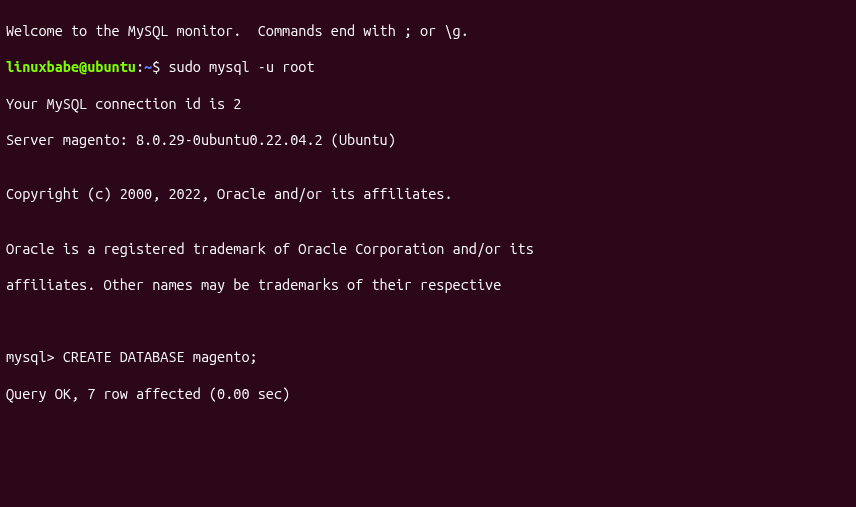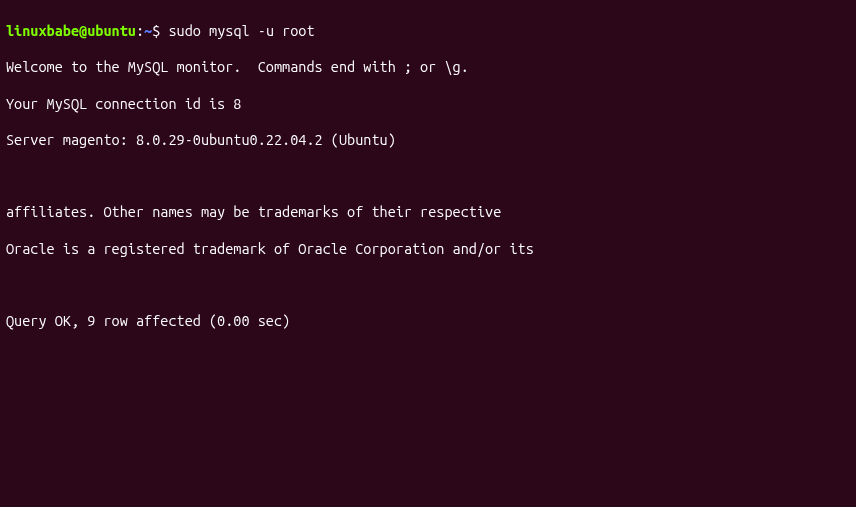--- a/index.html
+++ b/index.html
@@ -24,31 +24,33 @@
   .path { color: #5c7cff; font-weight: bold; }
   .dollar { color: #ffffff; }
   .cmd { color: #ffffff; }
   .out { color: #ffffff; }
   .line { display: block; }
 </style>
 </head>
 <body>
 
 <div class="terminal">
+<span class="line out">Welcome to the MySQL monitor.  Commands end with ; or \g.</span>
 <span class="line"><span class="user">linuxbabe</span><span class="user">@</span><span class="host">ubuntu</span><span class="colon">:</span><span class="path">~</span><span class="dollar">$ </span><span class="cmd">sudo mysql -u root</span></span>
-<span class="line out">Welcome to the MySQL monitor.  Commands end with ; or \g.</span>
-<span class="line out">Your MySQL connection id is 8</span>
+<span class="line out">Your MySQL connection id is 2</span>
 <span class="line out">Server magento: 8.0.29-0ubuntu0.22.04.2 (Ubuntu)</span>
 <span class="line out"></span>
+<span class="line out">Copyright (c) 2000, 2022, Oracle and/or its affiliates.</span>
 <span class="line out"></span>
+<span class="line out">Oracle is a registered trademark of Oracle Corporation and/or its</span>
 <span class="line out">affiliates. Other names may be trademarks of their respective</span>
-<span class="line out">Oracle is a registered trademark of Oracle Corporation and/or its</span>
 <span class="line out"></span>
 <span class="line out"></span>
-<span class="line out">Query OK, 9 row affected (0.00 sec)</span>
+<span class="line"><span class="out">mysql&gt; </span><span class="cmd">CREATE DATABASE magento;</span></span>
+<span class="line out">Query OK, 7 row affected (0.00 sec)</span>
 <span class="line out"></span>
 
 
 <span class="line out"></span>
 
 
 <span class="line out"></span>
 
 
 <span class="line out"></span>

